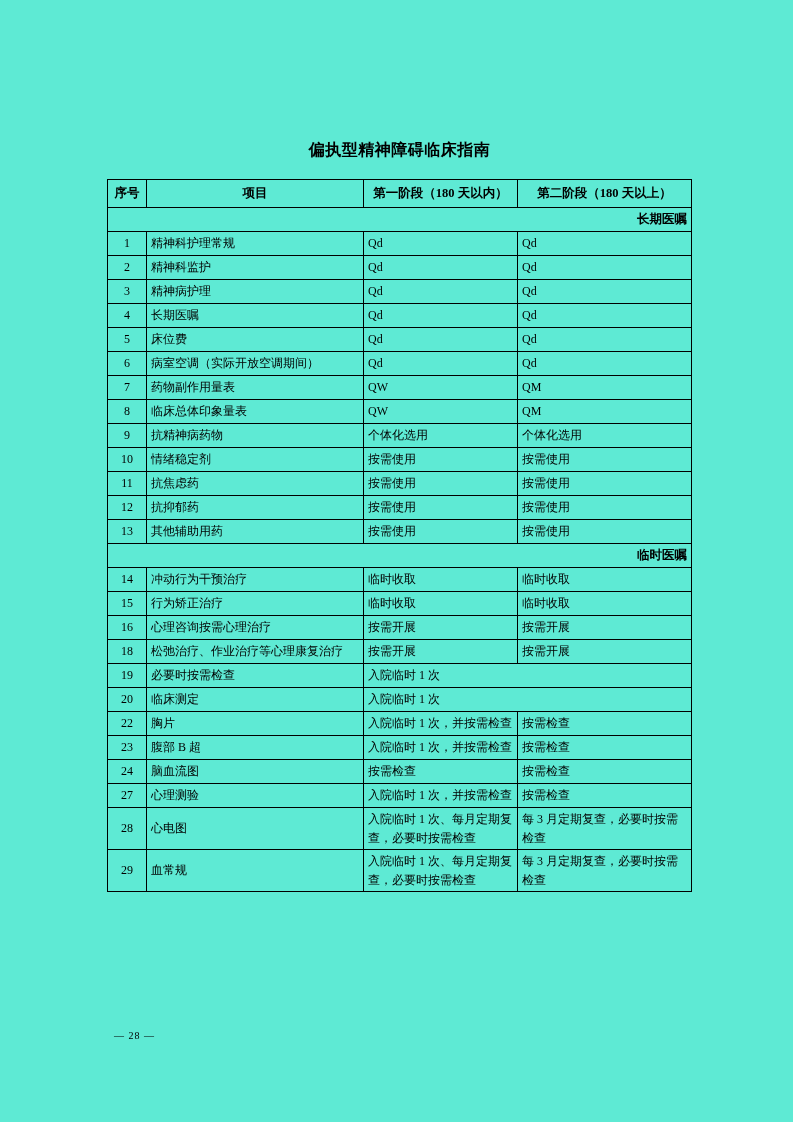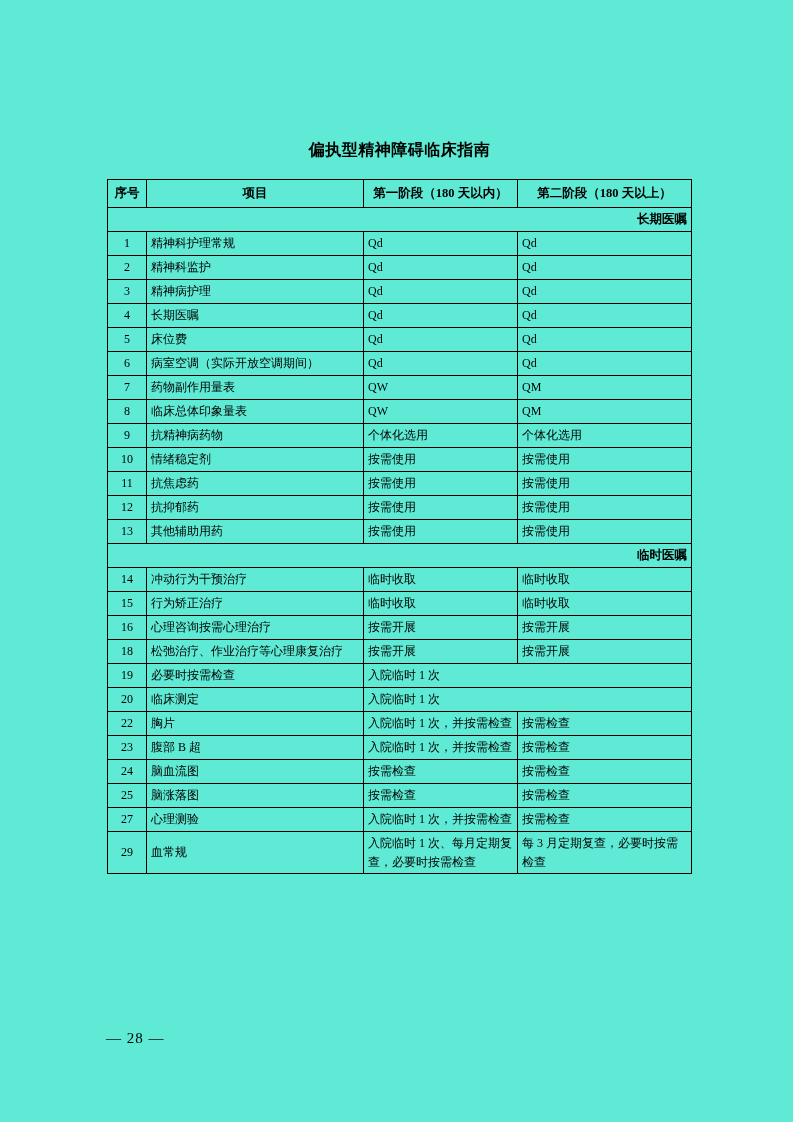--- a/index.html
+++ b/index.html
@@ -55,23 +55,23 @@
     font-size: 12.5px;
     height: 23px;
   }
   .guide-table td.no { text-align: center; }
   .guide-table td.item, .guide-table td.val {
     text-align: left;
     white-space: pre-line;
   }
   .page-number {
     position: absolute;
-    left: 106px;
+    left: 114px;
     top: 1030px;
-    font-size: 15px;
+    font-size: 10px;
     letter-spacing: 1px;
   }
 </style>
 </head>
 <body>
 
 <div class="page">
   <div class="content">
     <div class="doc-title">偏执型精神障碍临床指南</div>
     <table class="guide-table">
@@ -220,30 +220,30 @@
             <td class="val">入院临时 1 次，并按需检查</td>
             <td class="val">按需检查</td>
           </tr>
           <tr>
             <td class="no">24</td>
             <td class="item">脑血流图</td>
             <td class="val">按需检查</td>
             <td class="val">按需检查</td>
           </tr>
           <tr>
-            <td class="no">25</td>
-            <td class="item">脑涨落图</td>
-            <td class="val">按需检查</td>
-            <td class="val">按需检查</td>
-          </tr>
-          <tr>
             <td class="no">27</td>
             <td class="item">心理测验</td>
             <td class="val">入院临时 1 次，并按需检查</td>
             <td class="val">按需检查</td>
+          </tr>
+          <tr class="tall">
+            <td class="no">28</td>
+            <td class="item">心电图</td>
+            <td class="val">入院临时 1 次、每月定期复查，必要时按需检查</td>
+            <td class="val">每 3 月定期复查，必要时按需检查</td>
           </tr>
           <tr class="tall">
             <td class="no">29</td>
             <td class="item">血常规</td>
             <td class="val">入院临时 1 次、每月定期复查，必要时按需检查</td>
             <td class="val">每 3 月定期复查，必要时按需检查</td>
           </tr>
         </tbody>
     </table>
   </div>

